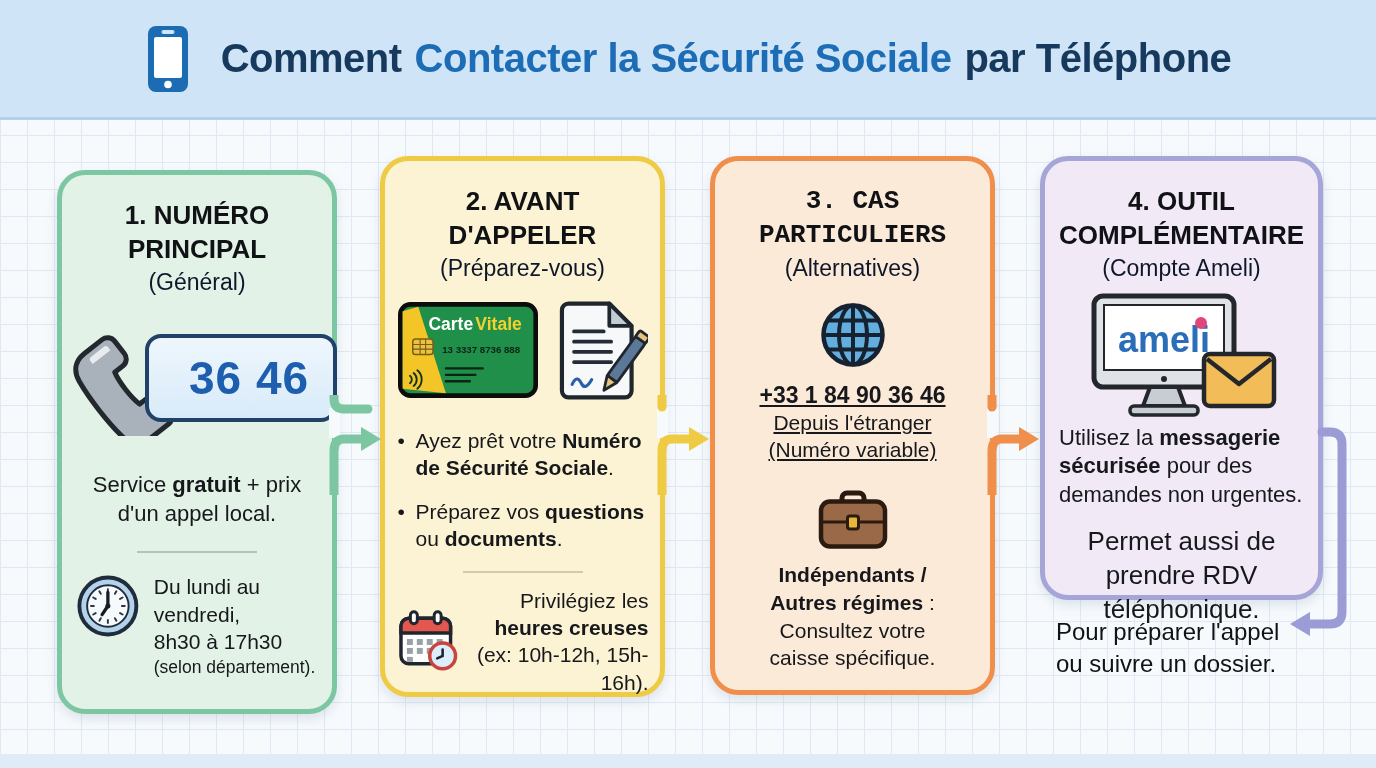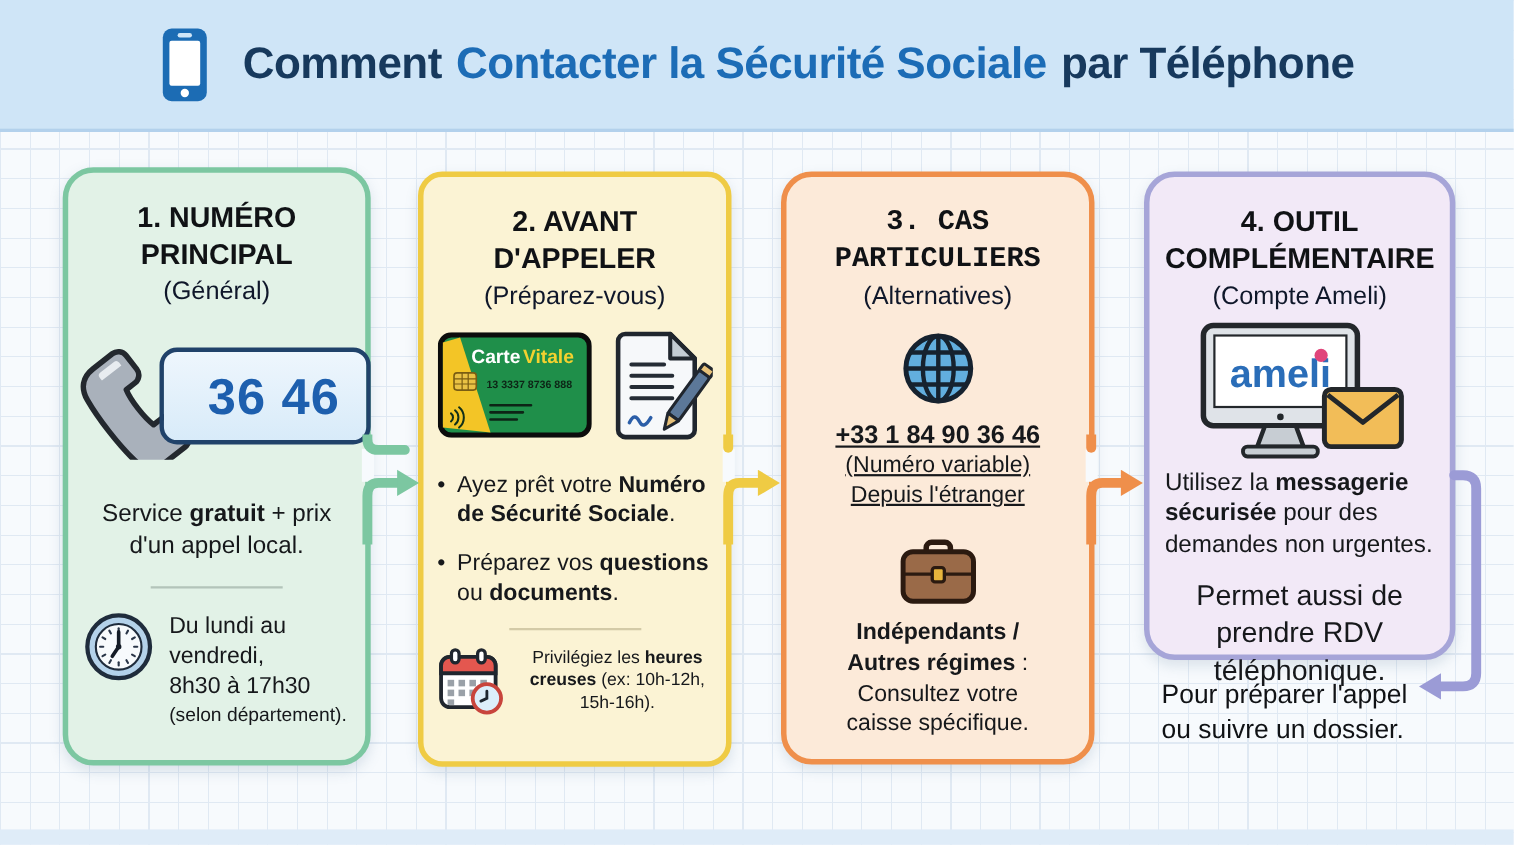--- a/index.html
+++ b/index.html
@@ -25,22 +25,22 @@
   h1 .seg + .seg{margin-left:13px;}
   h1 .dk{color:#17395d;}
   h1 .bl{color:#1c6cb6;}
   
   .card{
     position:absolute;box-sizing:border-box;border-radius:28px;
     border:5px solid;display:flex;flex-direction:column;align-items:center;
     box-shadow:0 5px 12px rgba(90,120,150,.18);
     padding-top:24px;
   }
-  .card1{left:57px;top:152px;width:280px;height:544px;border-color:#7cc7a1;background:#e2f2e7;}
-  .card2{left:380px;top:156px;width:285px;height:541px;border-color:#efcb44;background:#fbf3d4;border-radius:22px;}
+  .card1{left:57px;top:170px;width:280px;height:544px;border-color:#7cc7a1;background:#e2f2e7;}
+  .card2{left:380px;top:156px;width:285px;height:541px;border-color:#efcb44;background:#fbf3d4;}
   .card3{left:710px;top:156px;width:285px;height:539px;border-color:#ef8f4b;background:#fcead9;}
   .card4{left:1040px;top:156px;width:283px;height:444px;border-color:#a6a5d8;background:#f2e9f7;}
   .card h2{margin:0;font-size:26px;line-height:1.3;text-align:center;font-weight:bold;color:#101215;}
   .card .subtitle{font-size:23px;text-align:center;margin-top:2px;color:#0f172a;}
   .c1-h2{width:200px;} .c2-h2{width:180px;} .c3-h2{width:200px;font-family:Liberation Mono, monospace;} .c4-h2{width:245px;}
   .b{font-weight:bold;}
   
   .phone-row{position:relative;width:256px;height:128px;margin-top:20px;}
   .handset{position:absolute;left:2px;top:2px;}
   .numbox{
@@ -55,21 +55,21 @@
   .hours-row{display:flex;align-items:flex-start;margin-top:20px;width:242px;}
   .hours-text{margin-left:14px;font-size:21px;line-height:1.32;text-align:left;width:170px;}
   .hours-text .small{font-size:17.5px;}
   
   .icons-row{display:flex;align-items:center;gap:14px;margin-top:16px;}
   .bullets{width:250px;margin-top:8px;}
   .bullet-line{display:flex;font-size:21px;line-height:1.3;margin-top:17px;text-align:left;}
   .bullet-dot{width:18px;flex:0 0 18px;}
   .divider2{width:120px;border-top:2px solid rgba(90,80,30,.25);margin-top:18px;}
   .tip-row{display:flex;align-items:center;margin-top:14px;width:252px;}
-  .tip-text{margin-left:12px;font-size:16px;line-height:1.3;text-align:center;width:176px;}
+  .tip-text{margin-left:12px;font-size:21px;line-height:1.3;text-align:right;width:176px;}
   
   .globe-wrap{margin-top:18px;}
   .intl{margin-top:12px;text-align:center;text-decoration:underline;}
   .intl .n{font-size:23px;font-weight:bold;}
   .intl .l{font-size:21px;line-height:1.3;}
   .case-wrap{margin-top:26px;}
   .indep{width:200px;margin-top:10px;text-align:center;font-size:21px;line-height:1.32;}
   
   .ameli-wrap{margin-top:10px;}
   .msg{width:245px;text-align:left;font-size:22px;line-height:1.3;margin-top:6px;}
@@ -218,22 +218,22 @@
       <circle cx="35" cy="35" r="29.5" fill="#62aede" stroke="#16222f" stroke-width="4.5"></circle>
       <path d="M35,5.5 V64.5" stroke="#16222f" stroke-width="4"></path>
       <ellipse cx="35" cy="35" rx="14" ry="29.5" fill="none" stroke="#16222f" stroke-width="4"></ellipse>
       <path d="M5.5,35 H64.5" stroke="#16222f" stroke-width="4"></path>
       <path d="M9.5,20.5 H60.5" stroke="#16222f" stroke-width="4"></path>
       <path d="M9.5,49.5 H60.5" stroke="#16222f" stroke-width="4"></path>
     </svg>
   </div>
   <div class="intl">
     <div class="n">+33 1 84 90 36 46</div>
+    <div class="l">Depuis l'étranger</div>
     <div class="l">(Numéro variable)</div>
-    <div class="l">Depuis l'étranger</div>
   </div>
   <div class="case-wrap">
     <svg width="76" height="62" viewBox="0 0 76 62">
       <path d="M27,14 v-5 a5,5 0 0 1 5,-5 h12 a5,5 0 0 1 5,5 v5" fill="none" stroke="#2b1a10" stroke-width="5"></path>
       <rect x="6" y="12.5" width="64" height="45" rx="9" fill="#9a6a48" stroke="#2b1a10" stroke-width="4.5"></rect>
       <path d="M6,33 H70" stroke="#2b1a10" stroke-width="3"></path>
       <rect x="32.5" y="27" width="11" height="13" rx="2.5" fill="#e8b53c" stroke="#2b1a10" stroke-width="3"></rect>
     </svg>
   </div>
   <div class="indep"><span class="b">Indépendants / Autres régimes</span><span> :</span><br><span>Consultez votre caisse spécifique.</span></div>

